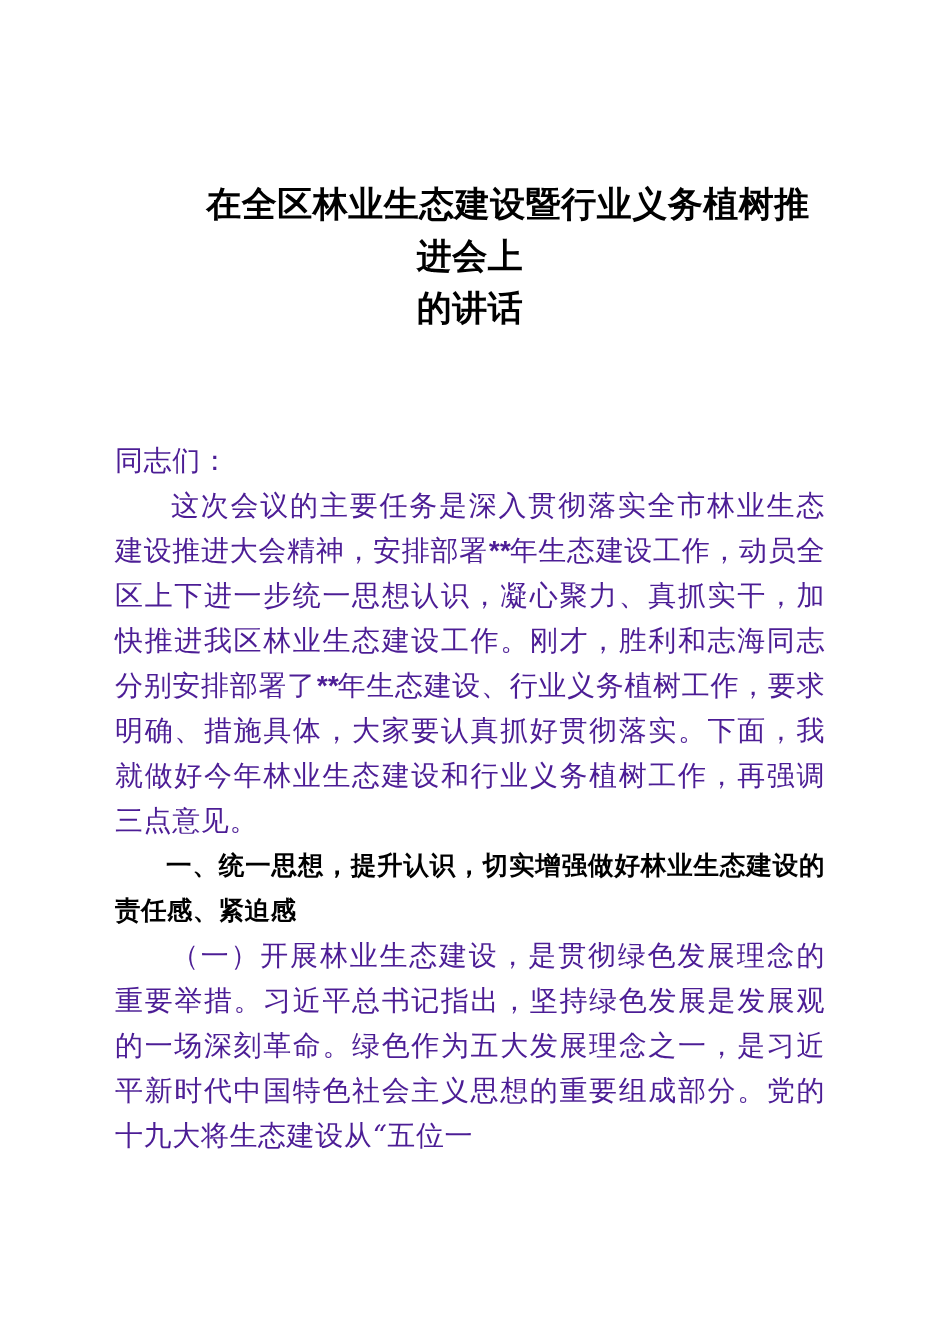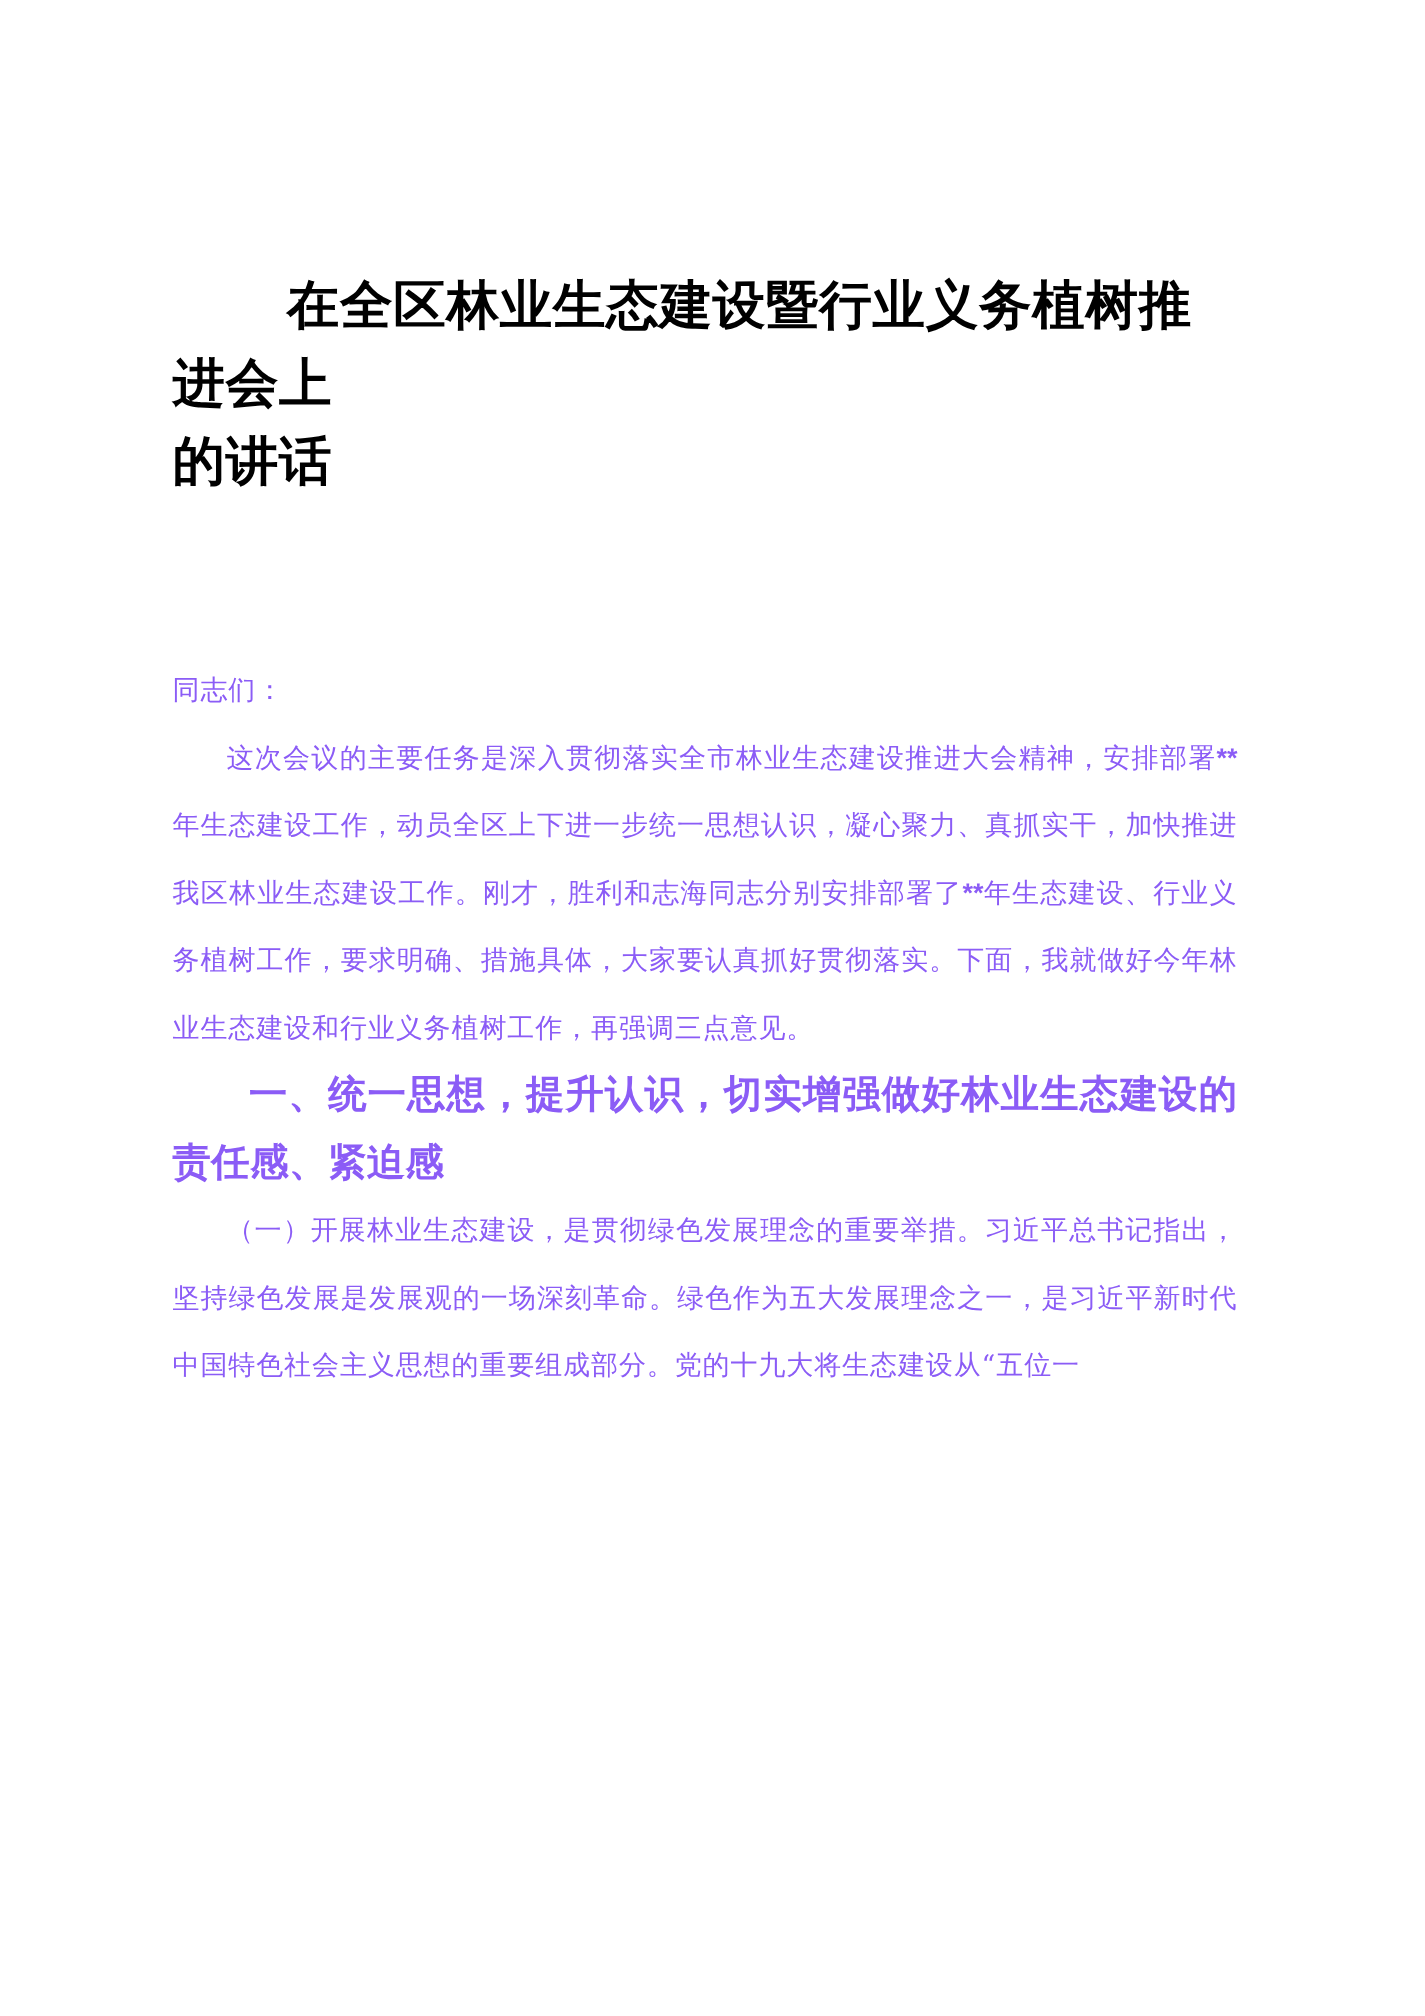--- a/index.html
+++ b/index.html
@@ -34,62 +34,64 @@
     top: 126px;
     width: 710px;
   }
 
   
   .doc-title {
     font-family: "DejaVu Serif", "Liberation Serif", serif;
     font-weight: bold;
     font-size: 35px;
     line-height: 52px;
+    text-align: center;
     letter-spacing: 0.5px;
     margin: 0 0 0 0;
     color: #000;
     white-space: pre-wrap;
     word-break: break-all;
   }
 
   
   .title-gap { height: 52px; }
 
   
   .para {
     font-family: "DejaVu Serif", "Liberation Serif", serif;
-    font-size: 18px;
+    font-size: 28px;
     line-height: 45px;
     text-align: justify;
     text-justify: inter-ideograph;
     letter-spacing: 0.6px;
     margin: 0;
-    color: #8b5cf6;
+    color: #4c1d95;
     word-break: break-all;
     font-synthesis: none;
+    font-style: italic;
   }
   .para.salutation {
     text-indent: 0;
   }
   .para.indent2 {
     text-indent: 2em;
   }
 
   
   .heading {
     font-family: "Liberation Sans", "DejaVu Sans", sans-serif;
     font-weight: bold;
     font-size: 25.5px;
     line-height: 45px;
     text-align: justify;
     text-justify: inter-ideograph;
     text-indent: 2em;
     letter-spacing: 0.4px;
     margin: 0;
-    color: #8b5cf6;
+    color: #000000;
     word-break: break-all;
   }
 
   .ast {
     font-family: "Liberation Sans", "DejaVu Sans", sans-serif;
     font-weight: bold;
     letter-spacing: 0;
   }
 </style>
 </head>

